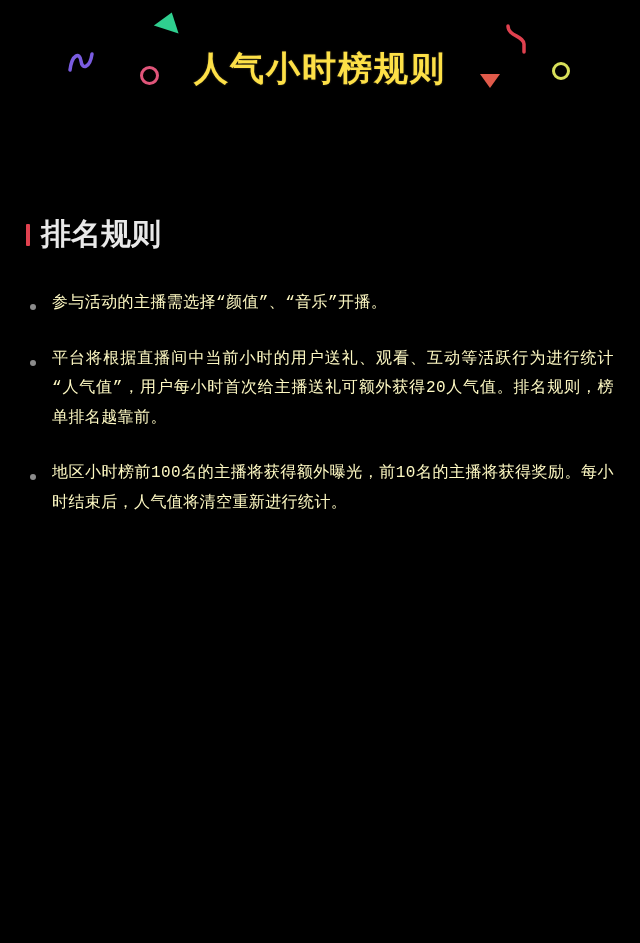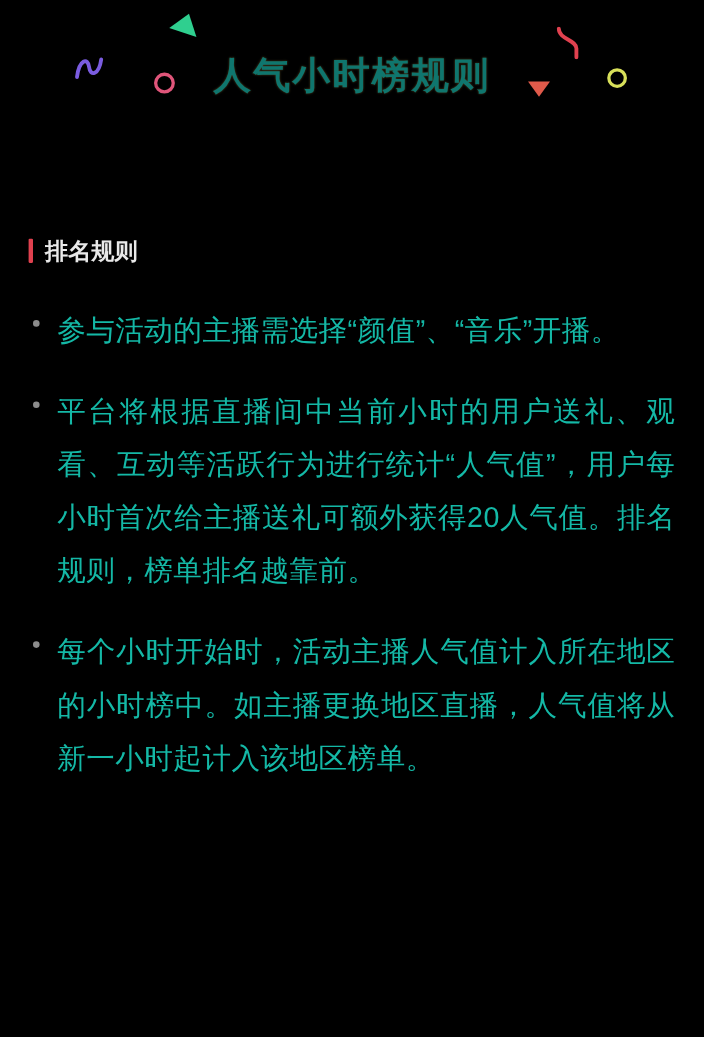--- a/index.html
+++ b/index.html
@@ -25,21 +25,21 @@
   }
   .header-title {
     position: absolute;
     top: 46px;
     left: 0;
     width: 100%;
     text-align: center;
     font-size: 34px;
     font-weight: bold;
     letter-spacing: 2px;
-    color: #0f766e;
+    color: #fde047;
     text-shadow: 0 0 2px rgba(242,208,107,.35);
   }
 
   
   .deco { position: absolute; }
 
   .deco-squiggle-purple {
     left: 68px; top: 48px;
     width: 34px; height: 26px;
   }
@@ -76,21 +76,21 @@
   }
 
   
   .section {
     margin-top: 64px;
     padding: 0 26px 0 26px;
   }
   .section-heading {
     display: flex;
     align-items: center;
-    font-size: 21px;
+    font-size: 30px;
     font-weight: bold;
     color: #e9e9e9;
     margin-bottom: 34px;
   }
   .section-heading .bar {
     display: inline-block;
     width: 4px;
     height: 22px;
     background: #e0414f;
     margin-right: 11px;
@@ -100,25 +100,26 @@
   
   ul.rules {
     list-style: none;
     margin: 0;
     padding: 0;
   }
   ul.rules li {
     position: relative;
     padding-left: 26px;
     margin-bottom: 26px;
-    font-size: 26px;
+    font-size: 16px;
     line-height: 1.85;
-    color: #14b8a6;
+    color: #fef9c3;
     letter-spacing: .4px;
     text-align: justify;
+    font-family: Liberation Mono, monospace;
   }
   ul.rules li::before {
     content: "";
     position: absolute;
     left: 4px;
     top: 15px;
     width: 6px;
     height: 6px;
     border-radius: 50%;
     background: #8c8c8c;
@@ -152,15 +153,15 @@
 
 <div class="section">
   <div class="section-heading">
     <span class="bar"></span>
     <span>排名规则</span>
   </div>
 
   <ul class="rules">
     <li>参与活动的主播需选择“颜值”、“音乐”开播。</li>
     <li>平台将根据直播间中当前小时的用户送礼、观看、互动等活跃行为进行统计“人气值”，用户每小时首次给主播送礼可额外获得20人气值。排名规则，榜单排名越靠前。</li>
-    <li>每个小时开始时，活动主播人气值计入所在地区的小时榜中。如主播更换地区直播，人气值将从新一小时起计入该地区榜单。</li>
+    <li>地区小时榜前100名的主播将获得额外曝光，前10名的主播将获得奖励。每小时结束后，人气值将清空重新进行统计。</li>
   </ul>
 </div>
 
 </body></html>

